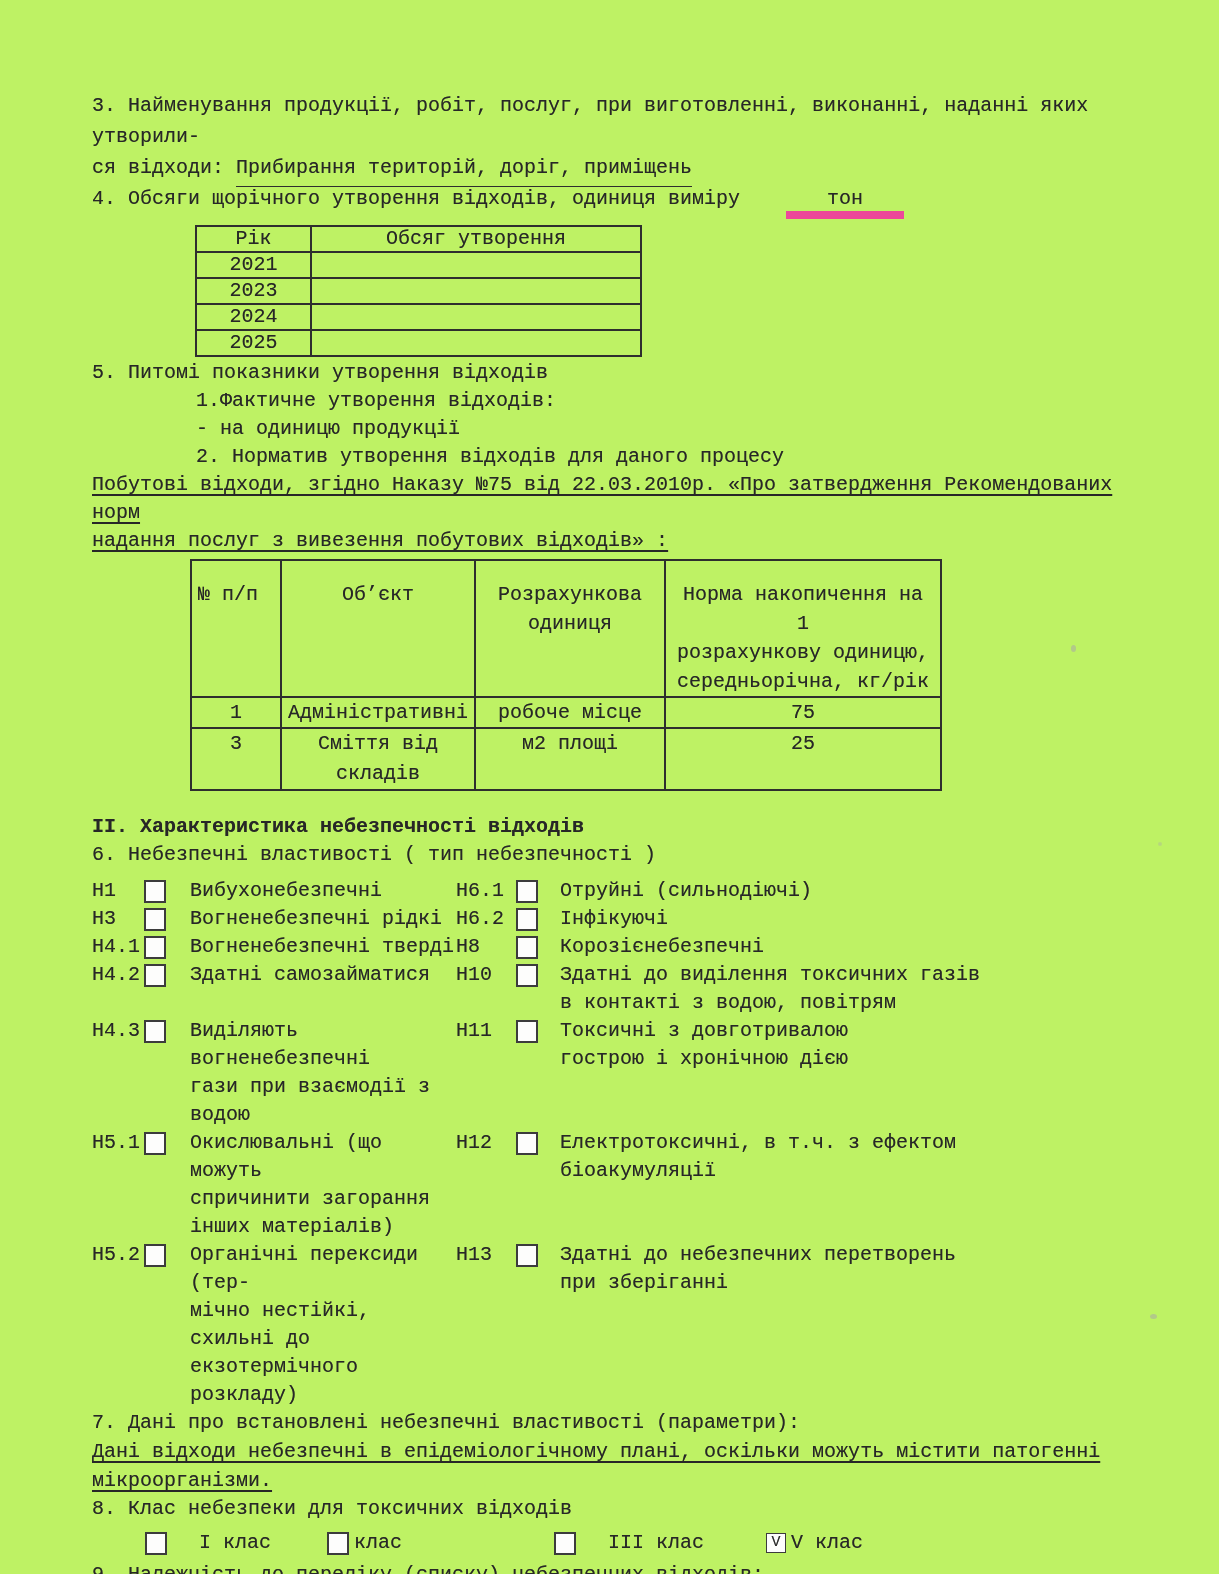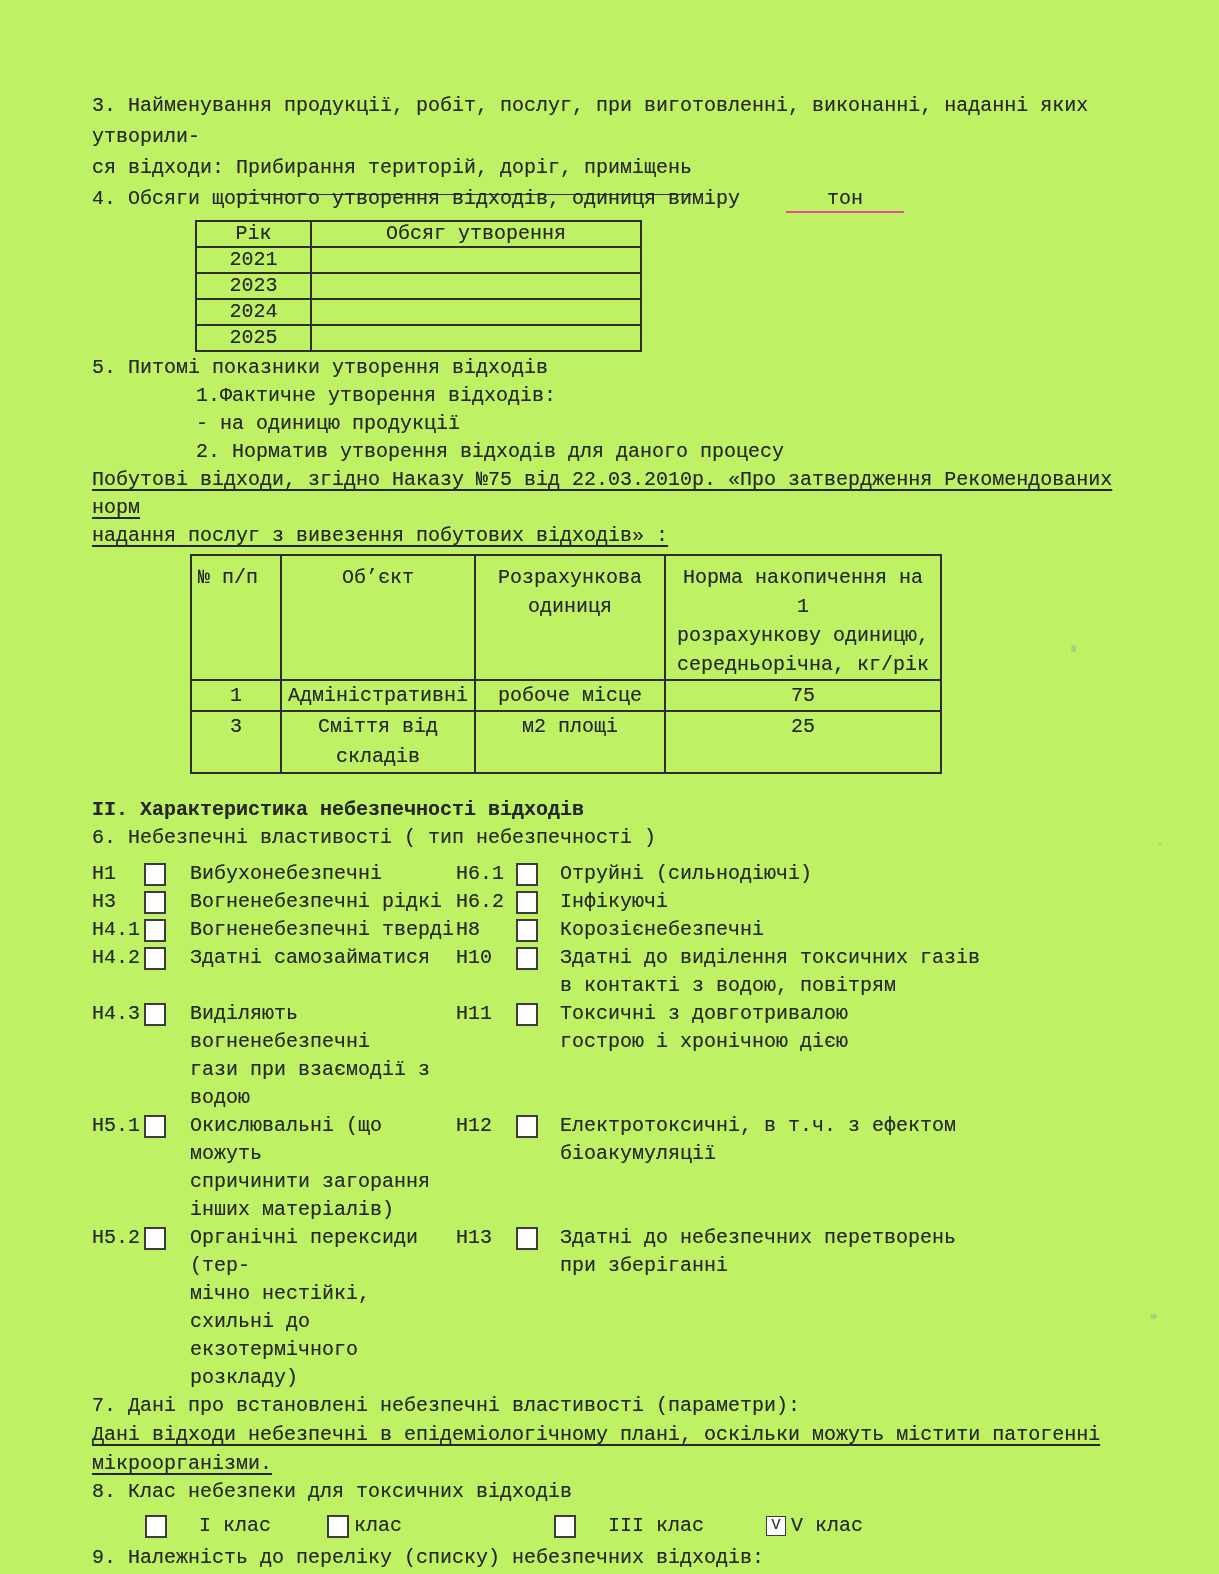--- a/index.html
+++ b/index.html
@@ -8,37 +8,37 @@
     position: relative; width: 1219px; height: 1574px;
     background: #bef264; overflow: hidden;
     font-family: Liberation Mono, monospace;
     color: #272727; font-size: 20px; line-height: 28px;
     text-shadow: 0 0 0.5px rgba(40,40,40,0.45);
   }
   .content { padding: 90px 100px 0 92px; }
   .line { min-height: 28px; }
   .lh31 { line-height: 31px; min-height: 31px; }
   .pre { white-space: pre-line; }
-  .u { border-bottom: 1.7px solid #2e2e2e; padding-bottom: 15px; }
+  .u { border-bottom: 1.7px solid #2e2e2e; padding-bottom: 7px; }
   .ud { text-decoration: underline; text-underline-offset: 4px; }
   .indent { margin-left: 104px; }
   .ton {
     display: inline-block; width: 118px; margin-left: 46px;
-    border-bottom: 2px solid #ec4899; text-align: center; line-height: 24px;
+    border-bottom: 8px solid #ec4899; text-align: center; line-height: 24px;
   }
   .tbl { border-collapse: collapse; }
   .tbl th, .tbl td {
     border: 2px solid #2e2e2e; font-weight: normal;
     text-align: center; padding: 0 6px; font-size: 20px;
   }
   .volumes { margin: 6px 0 2px 103px; width: 447px; }
   .volumes th, .volumes td { height: 26px; line-height: 24px; }
   .volumes .col-year { width: 115px; }
   .norms { margin: 4px 0 0 98px; width: 752px; }
-  .norms th { vertical-align: top; padding-top: 7px; height: 100px; line-height: 29px; }
+  .norms th { vertical-align: top; padding-top: 19px; height: 100px; line-height: 29px; }
   .norms .c0 { width: 90px; }
   .norms .c1 { width: 184px; }
   .norms .c2 { width: 190px; }
   .norms th.c0 { text-align: left; }
   .norms tr.r1 td { height: 31px; }
   .norms tr.r2 td { height: 56px; vertical-align: top; line-height: 30px; }
   .h2 { font-weight: bold; margin-top: 22px; min-height: 28px; }
   .cb {
     display: inline-block; width: 22px; height: 23px;
     border: 2px solid #3c3c3c; background: #fdfdfc; vertical-align: middle;

